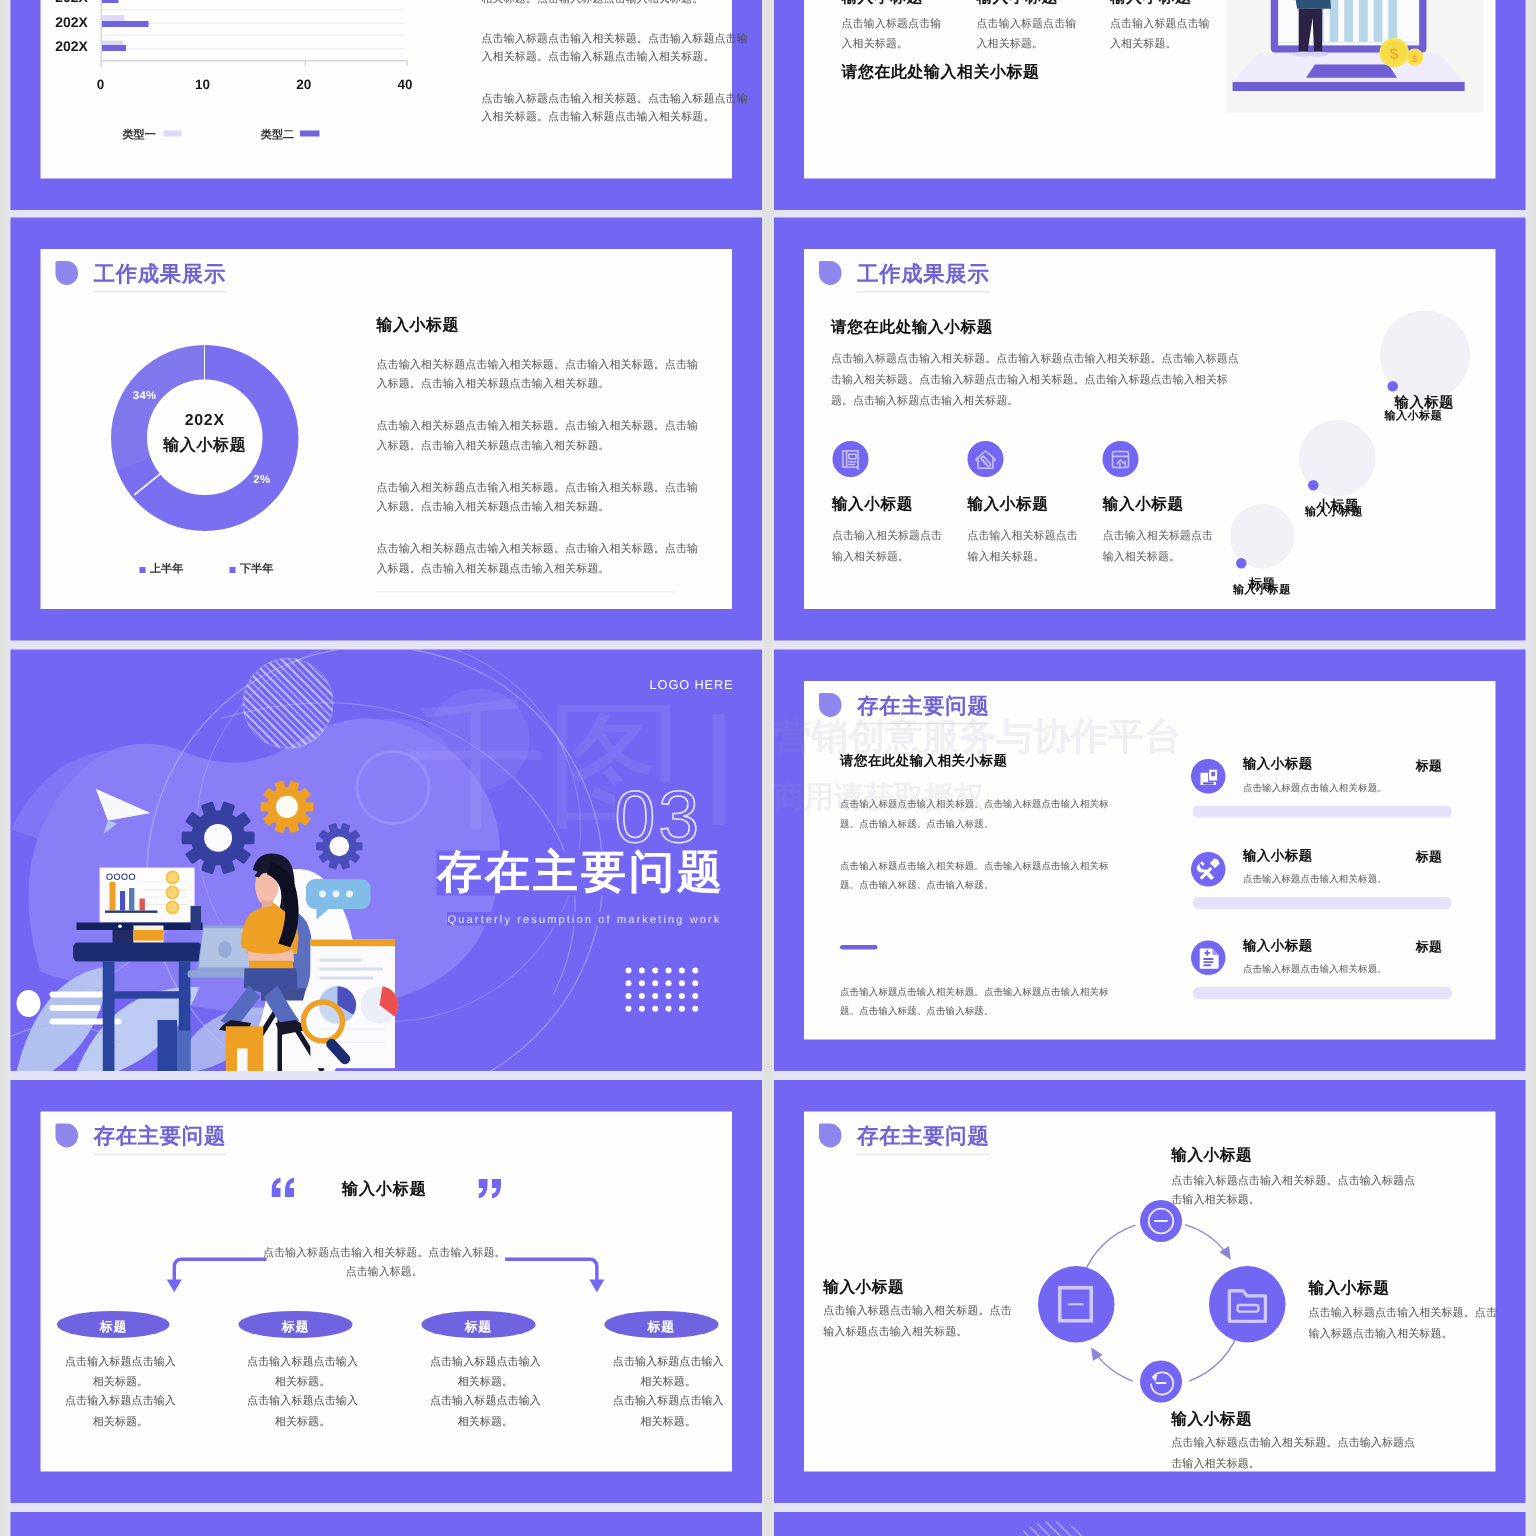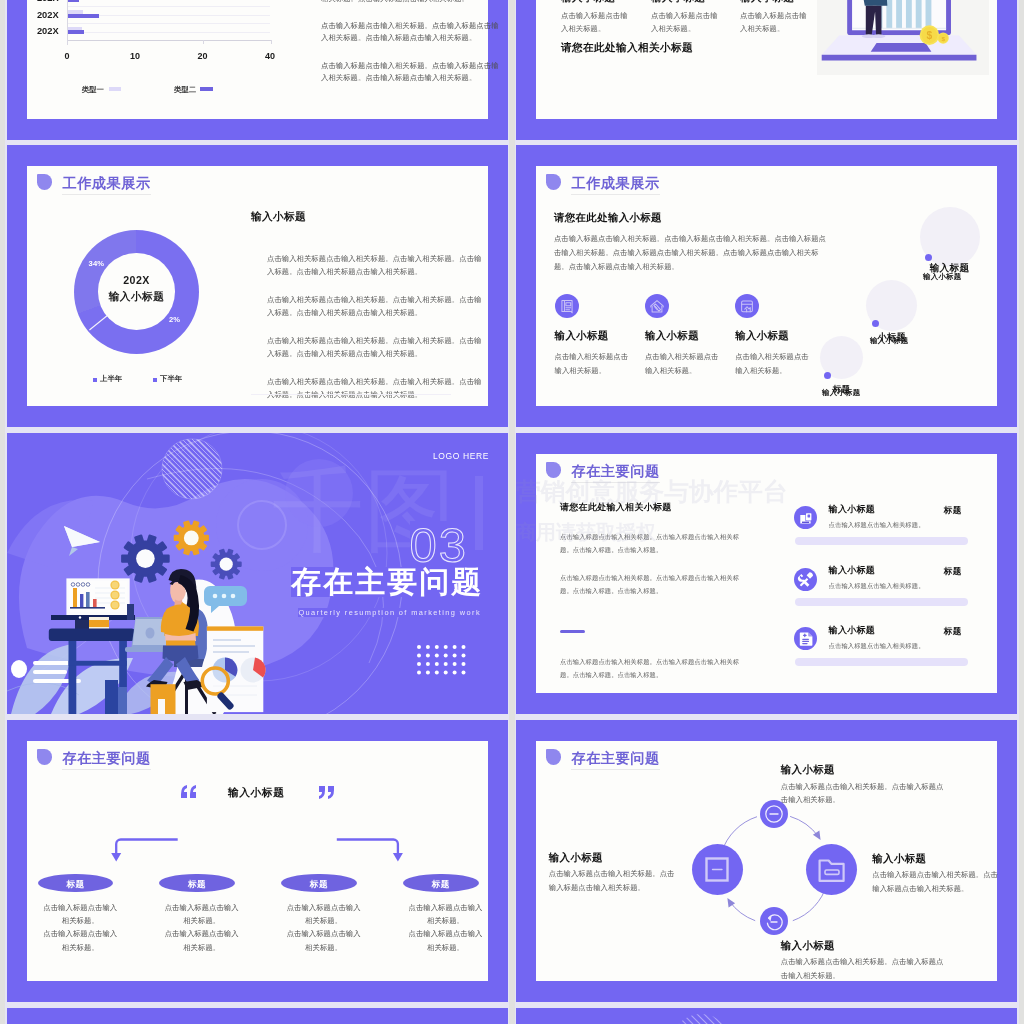--- a/index.html
+++ b/index.html
@@ -33,21 +33,21 @@
   .s1 p{margin:0;position:absolute;font-size:7.3px;color:#4e4e4e;line-height:12px;width:184px;letter-spacing:.1px;}
 
   
   .s2 .c3t{position:absolute;font-size:10.4px;font-weight:700;color:#1b1b1b;letter-spacing:.5px;white-space:nowrap;}
   .s2 .c3x{position:absolute;font-size:7.3px;color:#565656;line-height:12.5px;width:70px;letter-spacing:.1px;}
   .s2 .lead{position:absolute;font-size:10.6px;font-weight:700;color:#141414;letter-spacing:.4px;white-space:nowrap;}
   .s2 .leadx{position:absolute;font-size:7.3px;color:#565656;line-height:14px;width:245px;letter-spacing:.1px;}
 
   
   .s3 .rt{position:absolute;font-size:10.6px;font-weight:700;color:#141414;letter-spacing:.4px;white-space:nowrap;}
-  .s3 p{margin:16px;position:absolute;font-size:7.35px;color:#545454;line-height:13px;width:216px;letter-spacing:.05px;}
+  .s3 p{margin:0;position:absolute;font-size:7.35px;color:#545454;line-height:13px;width:216px;letter-spacing:.05px;}
   .s3 .lg{position:absolute;font-size:7.4px;font-weight:700;color:#333;white-space:nowrap;}
   .s3 .lgsq{position:absolute;width:4px;height:4px;background:#7366F2;}
   .s3 .sep{position:absolute;height:1px;background:#f1eff7;}
 
   
   .s4 .lead{position:absolute;font-size:10.4px;font-weight:700;color:#141414;letter-spacing:.4px;white-space:nowrap;}
   .s4 .leadx{position:absolute;font-size:7.3px;color:#565656;line-height:14px;width:278px;letter-spacing:.05px;}
   .s4 .ic{position:absolute;width:24px;height:24px;border-radius:50%;background:#7366F2;}
   .s4 .ft{position:absolute;font-size:10.4px;font-weight:700;color:#141414;letter-spacing:.4px;white-space:nowrap;}
   .s4 .fx{position:absolute;font-size:7.3px;color:#565656;line-height:13.5px;width:74px;letter-spacing:.05px;}
@@ -412,20 +412,24 @@
       <svg class="abs" style="left:154px;top:44px;" width="16" height="14" viewBox="0 0 16 14">
         <path d="M0 9 q0 -8 6 -9 v3 q-3 1 -3 4 h3 v6 h-6 z" fill="#7366F2"></path>
         <path d="M9 9 q0 -8 6 -9 v3 q-3 1 -3 4 h3 v6 h-6 z" fill="#7366F2"></path>
       </svg>
       <div class="s7 qt" style="left:201px;top:45px;">输入小标题</div>
       <svg class="abs" style="left:292px;top:44px;" width="16" height="14" viewBox="0 0 16 14">
         <path d="M6 5 q0 8 -6 9 v-3 q3 -1 3 -4 h-3 v-6 h6 z" fill="#7366F2"></path>
         <path d="M15 5 q0 8 -6 9 v-3 q3 -1 3 -4 h-3 v-6 h6 z" fill="#7366F2"></path>
       </svg>
 
+      <div class="s7 qx" style="left:129.2px;top:86.5px;width:200px;">
+        <span>点击输入标题点击输入相关标题。点击输入标题。</span><br>
+        <span>点击输入标题。</span>
+      </div>
 
       <svg class="abs" style="left:0;top:0;" width="461" height="240" viewBox="0 0 461 240">
         <path d="M89.2 113.5 v-10.5 a4.5 4.5 0 0 1 4.5 -4.5 h57" fill="none" stroke="#7366F2" stroke-width="2.3"></path>
         <path d="M309.8 98.5 h56.6 a4.5 4.5 0 0 1 4.5 4.5 v10.5" fill="none" stroke="#7366F2" stroke-width="2.3"></path>
         <path d="M84.2 112 l5 8.5 l5 -8.5 z" fill="#7366F2"></path>
         <path d="M365.9 112 l5 8.5 l5 -8.5 z" fill="#7366F2"></path>
       </svg>
 
       <div class="s7 pill" style="left:10.8px;top:132.6px;"></div>
       <div class="s7 pt" style="left:10.8px;top:137.5px;">标题</div>

